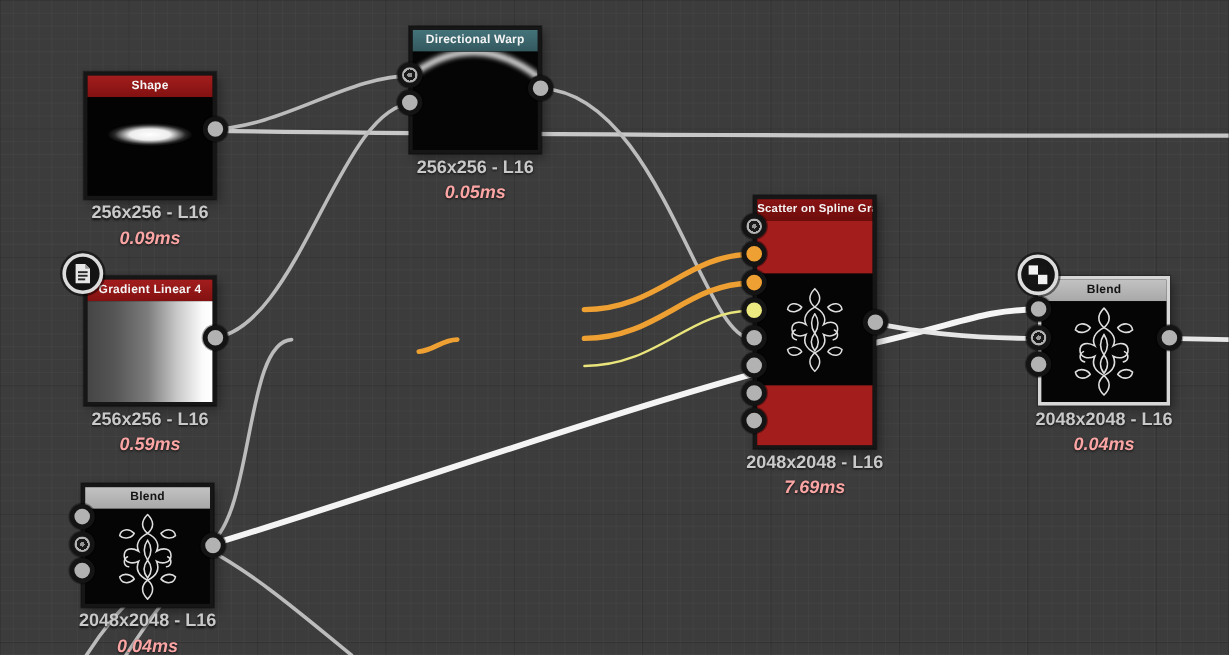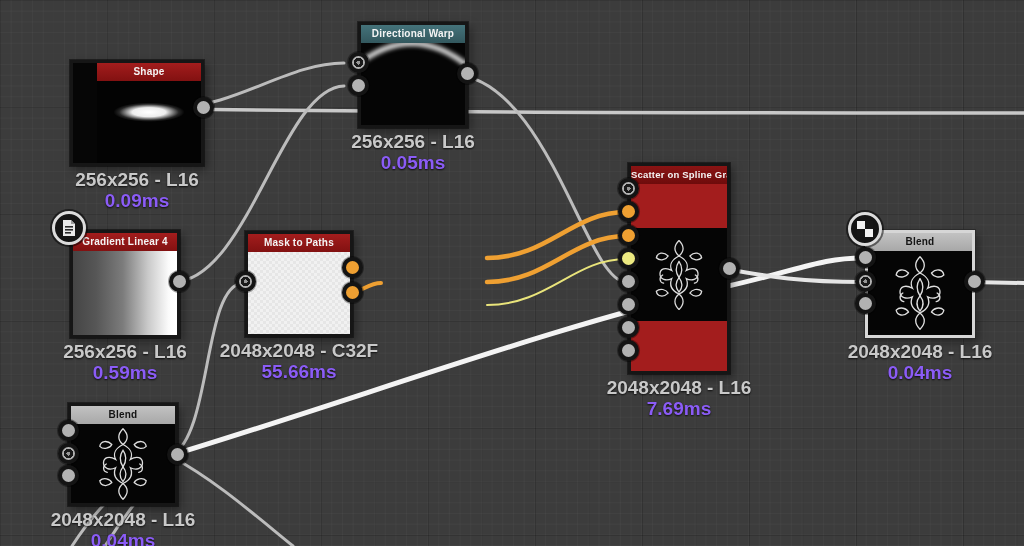--- a/index.html
+++ b/index.html
@@ -39,24 +39,24 @@
   .sec.black{background:#050505;position:relative;display:flex;align-items:center;justify-content:center;}
   .port{position:absolute;width:13px;height:13px;border-radius:50%;
         border:4px solid #141414;background:#b2b2b2;z-index:6;
         box-shadow:0 0 0 1px rgba(0,0,0,.35);}
   .port.in{left:-13px;}  .port.out{right:-13px;}
   .port.ring{background:radial-gradient(circle,#969696 0 2px,#1a1a1a 2px 4.6px,#b2b2b2 4.6px);}
   .port.orange{background:#efa032;}
   .port.oring{background:radial-gradient(circle,#a8701c 0 2px,#201204 2px 4.6px,#efa032 4.6px);}
   .port.yellow{background:#ece981;}
   .nlabel{position:absolute;left:50%;transform:translateX(-50%);white-space:nowrap;
-          font-weight:bold;font-size:19px;text-align:center;z-index:4;
+          font-weight:bold;font-size:15px;text-align:center;z-index:4;
           text-shadow:0 1px 2px rgba(0,0,0,.8);}
   .nlabel.size{top:calc(100% + 6px);color:#c9c9c9;}
-  .nlabel.time{top:calc(100% + 27px);color:#8b5cf6;}
+  .nlabel.time{top:calc(100% + 27px);color:#fca5a5;font-style:italic;}
   .badge{position:absolute;width:28px;height:28px;border-radius:50%;background:#141414;
          border:3px solid #dcdcdc;z-index:7;display:flex;align-items:center;justify-content:center;
          box-shadow:0 0 0 2px rgba(0,0,0,.5);}
   .thinline{position:absolute;left:0;right:0;top:48px;height:1px;background:#b05880;opacity:.85;}
   #hiddendefs{position:absolute;width:0;height:0;}
 </style>
 </head>
 <body>
 
 <svg id="hiddendefs" aria-hidden="true">
@@ -94,29 +94,29 @@
     <path d="M 172,458 C 150,483 124,516 105,546" stroke="#bcbcbc" stroke-width="3"></path>
     <path d="M 487,305 C 548,305 574,259 626,259" stroke="#e9e47b" stroke-width="2"></path>
     <path d="M 349,293 C 362,292 368,283 381,283" stroke="#efa032" stroke-width="4"></path>
     <path d="M 487,258 C 548,258 572,212 626,212" stroke="#efa032" stroke-width="4.5"></path>
     <path d="M 487,282 C 548,282 572,236 626,236" stroke="#efa032" stroke-width="4.5"></path>
     <path d="M 172,455 C 360,398 560,324 724,287 C 800,270 820,258 863,258" stroke="#f4f4f4" stroke-width="5"></path>
     <path d="M 726,269 C 770,277 802,282 863,282" stroke="#e6e6e6" stroke-width="4"></path>
     <path d="M 971,282 L 1024,283" stroke="#e6e6e6" stroke-width="4"></path>
   </svg>
 
-  <div class="node" style="left:70px;top:60px;width:104px;height:100px;padding-left:24px;">
+  <div class="node" style="left:70px;top:60px;width:104px;height:100px;">
     <div class="hdr red">Shape</div>
     <div class="body shape"></div>
     <div class="port out" style="top:34px;"></div>
     <div class="nlabel size">256x256 - L16</div>
     <div class="nlabel time">0.09ms</div>
   </div>
 
-  <div class="node" style="left:358px;top:22px;width:104px;height:100px;">
+  <div class="node" style="left:341px;top:22px;width:104px;height:100px;">
     <div class="hdr teal">Directional Warp</div>
     <div class="body">
       <svg width="104" height="82" style="position:absolute;left:0;top:0;">
         <path d="M -4 22 Q 52 -22 108 24" stroke="#ffffff" stroke-width="5" fill="none" filter="url(#blurf)" opacity="0.9"></path>
       </svg>
     </div>
     <div class="port in ring" style="top:27px;"></div>
     <div class="port in" style="top:50px;"></div>
     <div class="port out" style="top:38px;"></div>
     <div class="nlabel size">256x256 - L16</div>
@@ -133,29 +133,20 @@
   <div class="badge" style="left:52px;top:211px;">
     <svg width="16" height="18" viewBox="0 0 16 18">
       <path d="M2 1 h8 l4 4 v12 h-12 z" fill="#e8e8e8"></path>
       <path d="M10 1 l4 4 h-4 z" fill="#9a9a9a"></path>
       <rect x="4" y="7" width="8" height="1.6" fill="#2a2a2a"></rect>
       <rect x="4" y="10" width="8" height="1.6" fill="#2a2a2a"></rect>
       <rect x="4" y="13" width="6" height="1.6" fill="#2a2a2a"></rect>
     </svg>
   </div>
 
-  <div class="node" style="left:245px;top:231px;width:102px;height:100px;">
-    <div class="hdr red">Mask to Paths</div>
-    <div class="body checker"></div>
-    <div class="port in ring" style="top:37px;"></div>
-    <div class="port out orange" style="top:23px;"></div>
-    <div class="port out orange" style="top:48px;"></div>
-    <div class="nlabel size">2048x2048 - C32F</div>
-    <div class="nlabel time">55.66ms</div>
-  </div>
 
 
   <div class="node" style="left:628px;top:163px;width:96px;height:205px;">
     <div class="hdr darkred" style="font-size:9.5px;">Scatter on Spline Gray...</div>
     <div class="sec red" style="height:44px;"></div>
     <div class="sec black" style="height:93px;">
       <svg width="58" height="78" viewBox="0 0 64 84">
           <use href="#orn"></use>
         </svg>
     </div>

